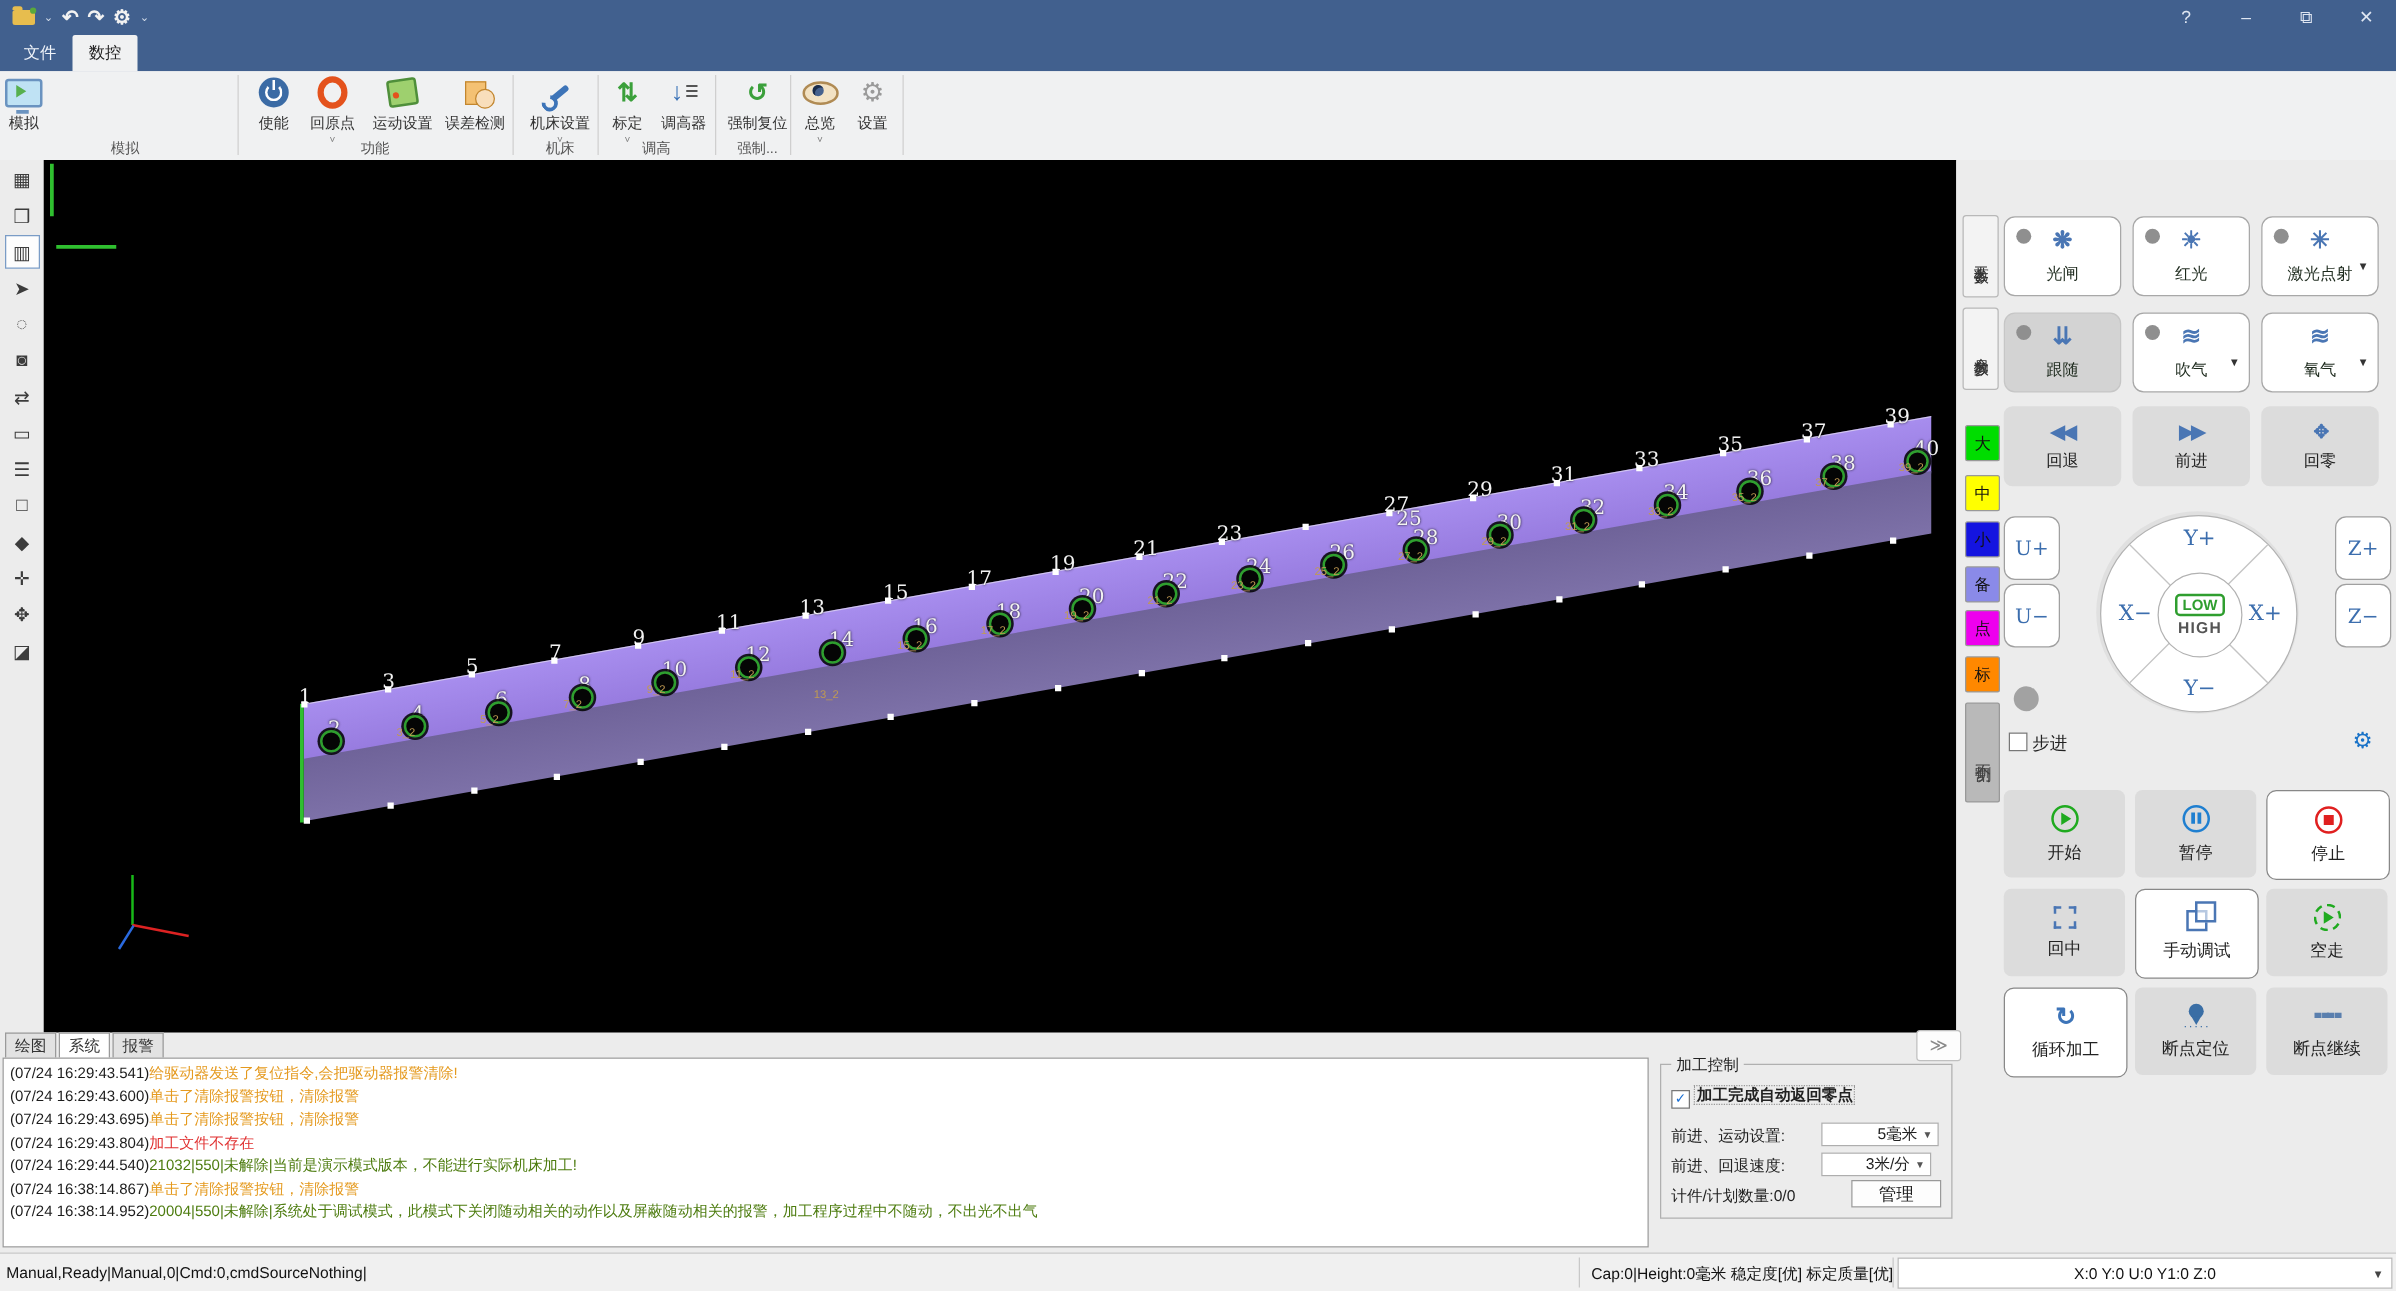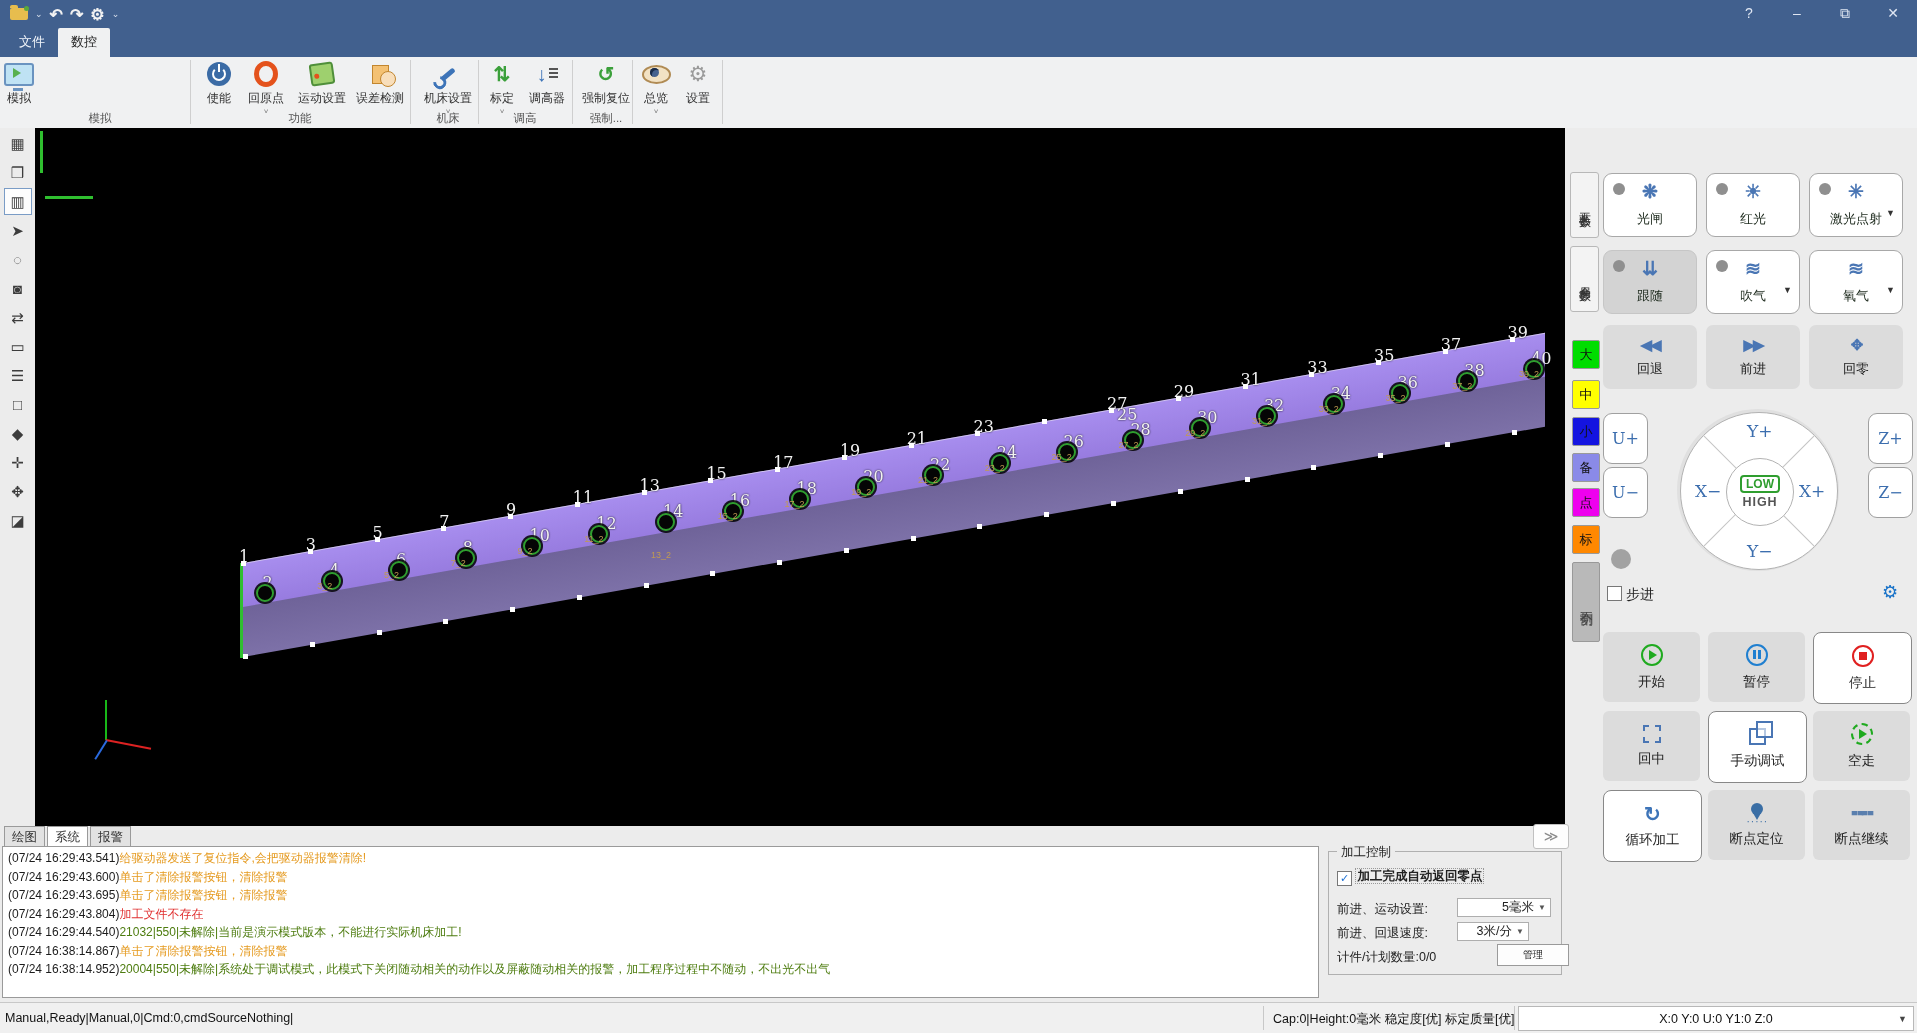--- a/index.html
+++ b/index.html
@@ -135,21 +135,21 @@
   .logline .m.orange{color:#e59a1f;}
   .logline .m.red{color:#e03030;}
   .logline .m.blue{color:#4d7c0f;}
 
   .pcbox{position:absolute;left:1328px;top:851px;width:232px;height:122px;border:1px solid #b0b0b0;}
   .pctitle{position:absolute;left:8px;top:-8px;background:#ececec;padding:0 4px;font-size:12.5px;color:#222;}
   .pcrow{position:absolute;left:8px;font-size:12.5px;color:#222;}
   .combo{position:absolute;background:#fff;border:1px solid #aeaeae;height:19px;font-size:12.5px;color:#222;
          display:flex;align-items:center;justify-content:flex-end;padding-right:16px;box-sizing:border-box;}
   .combo .dd{position:absolute;right:4px;font-size:8px;color:#555;}
-  .pcbtn{position:absolute;background:#fdfdfd;border:1px solid #9a9a9a;font-size:10px;color:#222;text-align:center;margin-left:16px;}
+  .pcbtn{position:absolute;background:#fdfdfd;border:1px solid #9a9a9a;font-size:14px;color:#222;text-align:center;}
 
   
   .statusbar{position:absolute;left:0;top:1002px;width:100%;height:31px;background:#f0f0f0;border-top:1px solid #c8c8c8;font-size:12.5px;color:#111;}
   .sdiv{position:absolute;top:3px;width:1px;height:24px;background:#c8c8c8;}
   .scombo{position:absolute;left:1518px;top:3px;width:396px;height:25px;background:#fff;border:1px solid #b8b8b8;box-sizing:border-box;
           display:flex;align-items:center;justify-content:center;}
   .scombo .dd{position:absolute;right:6px;font-size:9px;color:#444;}
 </style>
 </head>
 <body>
@@ -561,21 +561,21 @@
     <div class="pcrow" style="top:16px;">
       <span class="chk">✓</span>
       <span style="border:1px dotted #999;padding:0 1px;font-weight:bold;">加工完成自动返回零点</span>
     </div>
     <span class="pcrow" style="top:49px;">前进、运动设置:</span>
     <div class="combo" style="left:128px;top:46px;width:94px;">
       <span>5毫米</span>
         <span class="dd">▼</span>
     </div>
     <span class="pcrow" style="top:73px;">前进、回退速度:</span>
-    <div class="combo" style="left:128px;top:70px;width:72px;">
+    <div class="combo" style="left:128px;top:70px;width:88px;">
       <span>3米/分</span>
         <span class="dd">▼</span>
     </div>
     <span class="pcrow" style="top:97px;">计件/计划数量:0/0</span>
     <div class="pcbtn" style="left:152px;top:92px;width:70px;height:20px;line-height:20px;">管理</div>
   </div>
 
   <div class="statusbar">
     <span class="abs" style="left:5px;top:8px;">Manual,Ready|Manual,0|Cmd:0,cmdSourceNothing|</span>
     <span class="sdiv" style="left:1263px;"></span>

